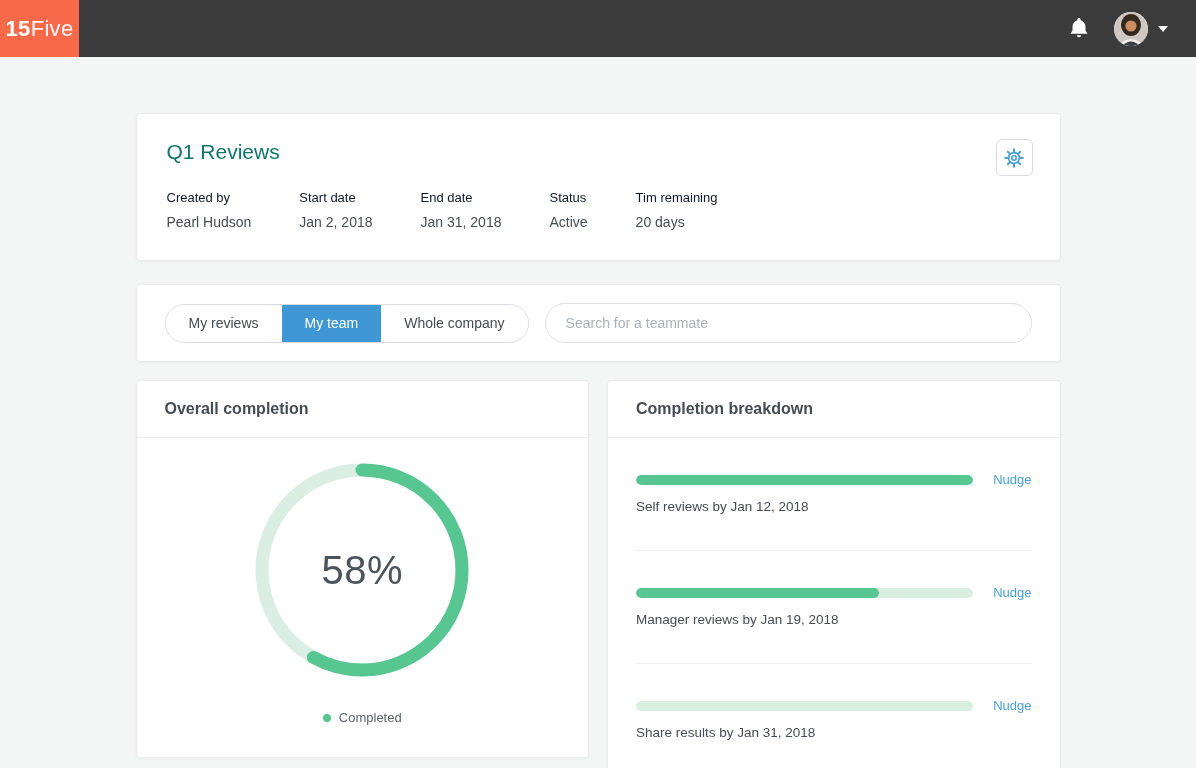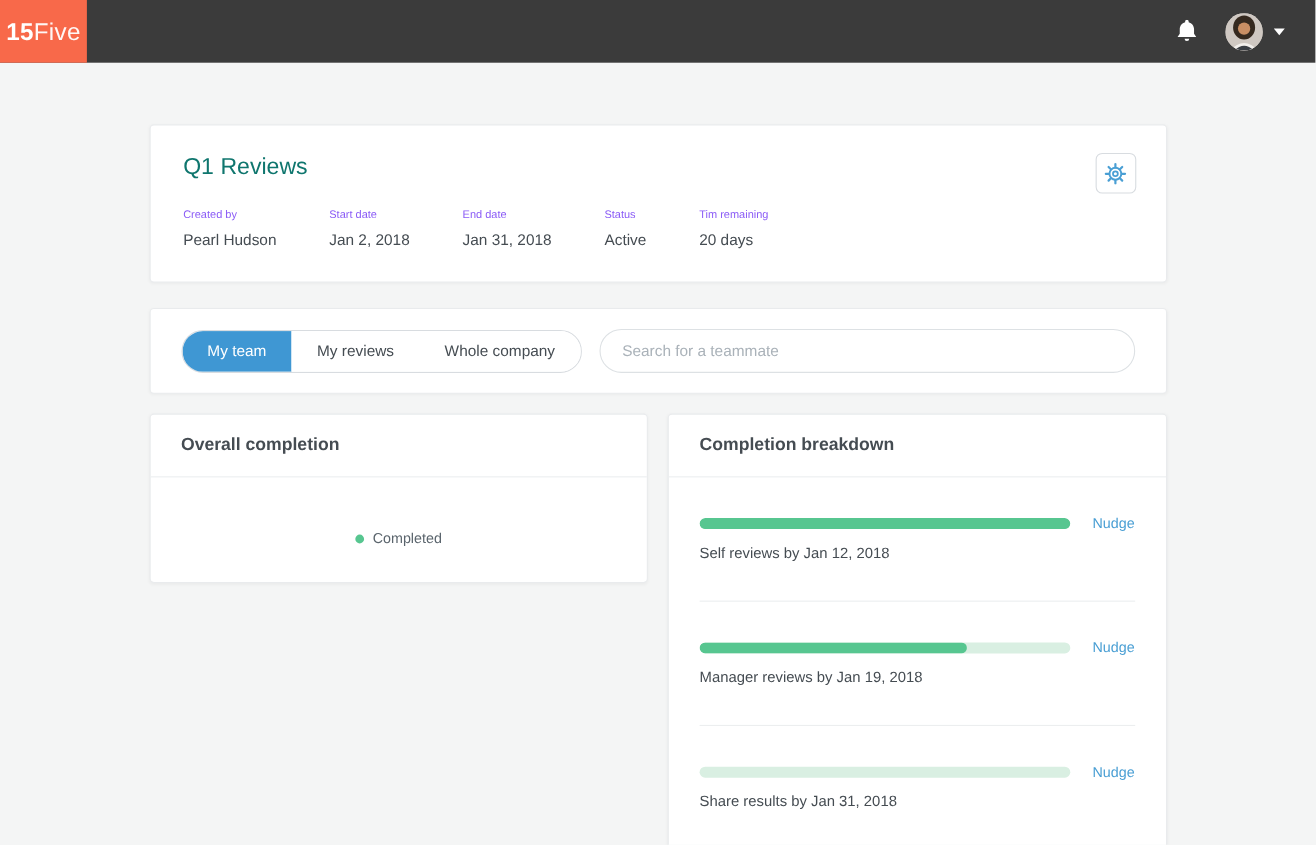--- a/index.html
+++ b/index.html
@@ -40,21 +40,21 @@
   }
   
   .summary-card { margin-top:56px; padding:26px 30px 30px; position:relative; }
   .page-title { font-size:21px; font-weight:400; color:#0f766e; }
   .settings-btn {
     position:absolute; top:25px; right:27px; width:37px; height:37px;
     border:1px solid #d8dce0; border-radius:6px; background:#fff;
     display:flex; align-items:center; justify-content:center; cursor:pointer;
   }
   .meta-list { display:flex; gap:48px; margin-top:26px; }
-  .meta-label { font-size:10px; color:#8b5cf6; }
+  .meta-label { font-size:13px; color:#0f172a; }
   .meta-value { font-size:14px; color:#454c52; margin-top:9px; }
   
   .filter-card { margin-top:23px; padding:18px 28px; display:flex; align-items:center; }
   .segmented {
     display:flex; border:1px solid #d8dce0; border-radius:20px; overflow:hidden;
     height:39px; background:#fff; flex:0 0 auto;
   }
   .seg {
     padding:0 23px; line-height:37px; font-size:14px; color:#454c52;
     background:#fff; cursor:pointer; white-space:nowrap;
@@ -161,32 +161,39 @@
       </div>
       <div class="meta-item">
         <div class="meta-label">Tim remaining</div>
         <div class="meta-value">20 days</div>
       </div>
     </div>
   </div>
 
   <div class="card filter-card">
     <div class="segmented">
+      <div class="seg">My reviews</div>
       <div class="seg active">My team</div>
-      <div class="seg">My reviews</div>
       <div class="seg">Whole company</div>
     </div>
     <input class="search-input" type="text" placeholder="Search for a teammate" style="">
   </div>
 
   <div class="bottom-row">
 
     <div class="card">
       <div class="card-header">Overall completion</div>
       <div class="donut-body">
+        <div class="donut-wrap">
+          <svg width="224" height="224" viewBox="0 0 224 224">
+            <circle cx="112" cy="112" r="100" fill="none" stroke="#daeee3" stroke-width="13"></circle>
+            <circle cx="112" cy="112" r="100" fill="none" stroke="#57c690" stroke-width="13" stroke-linecap="round" transform="rotate(-90 112 112)" stroke-dasharray="364.4 628.3"></circle>
+          </svg>
+          <div class="donut-center">58%</div>
+        </div>
         <div class="legend">
           <span class="legend-dot"></span>
           <span>Completed</span>
         </div>
       </div>
     </div>
 
     <div class="card">
       <div class="card-header">Completion breakdown</div>
       <div class="breakdown-body">

